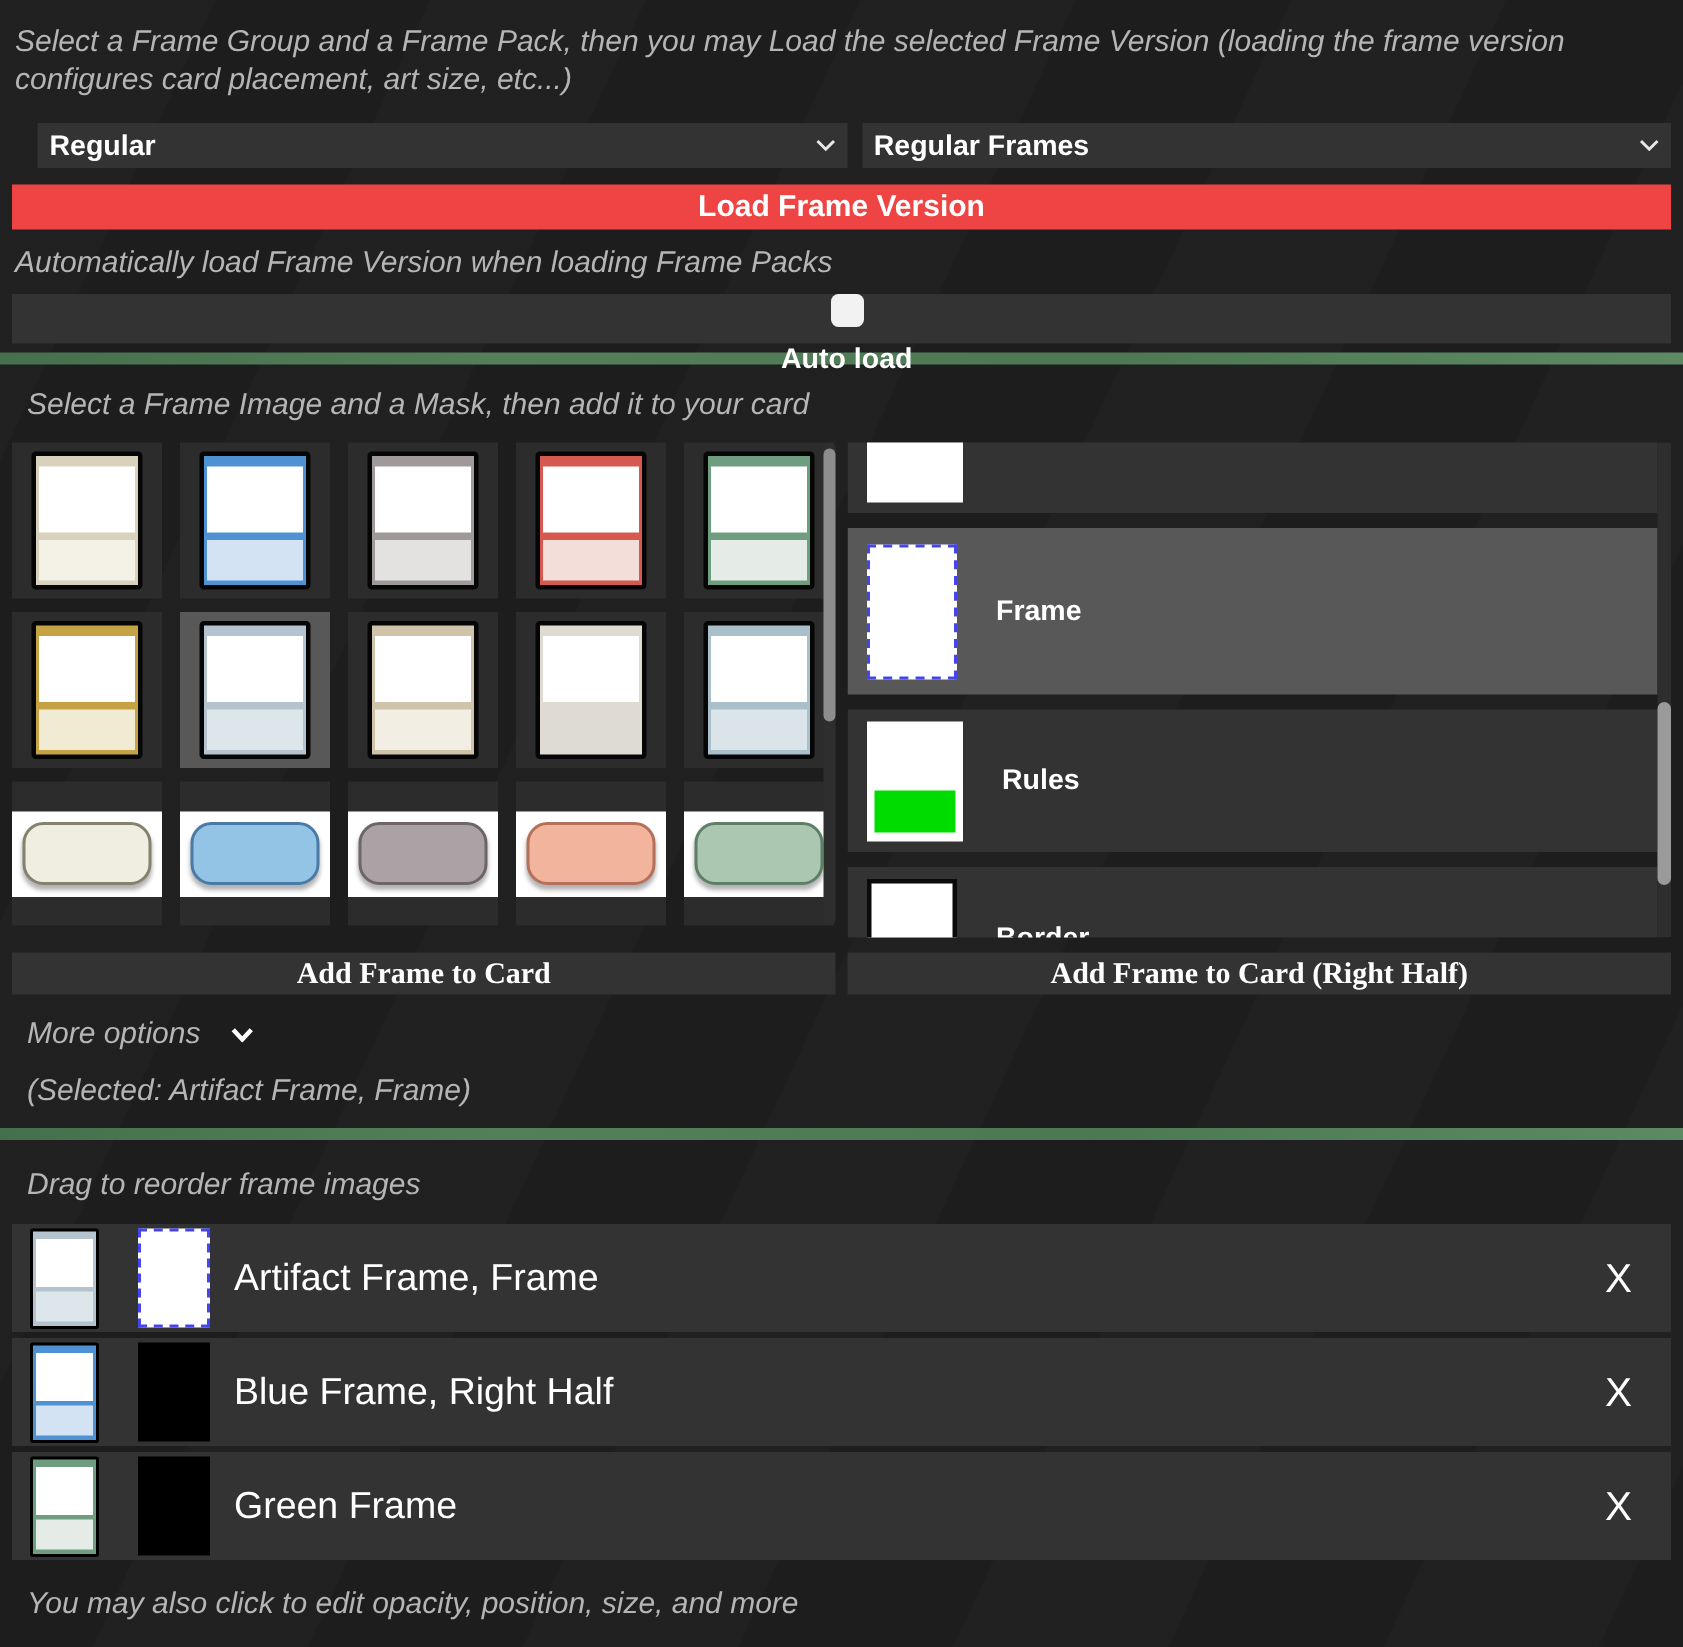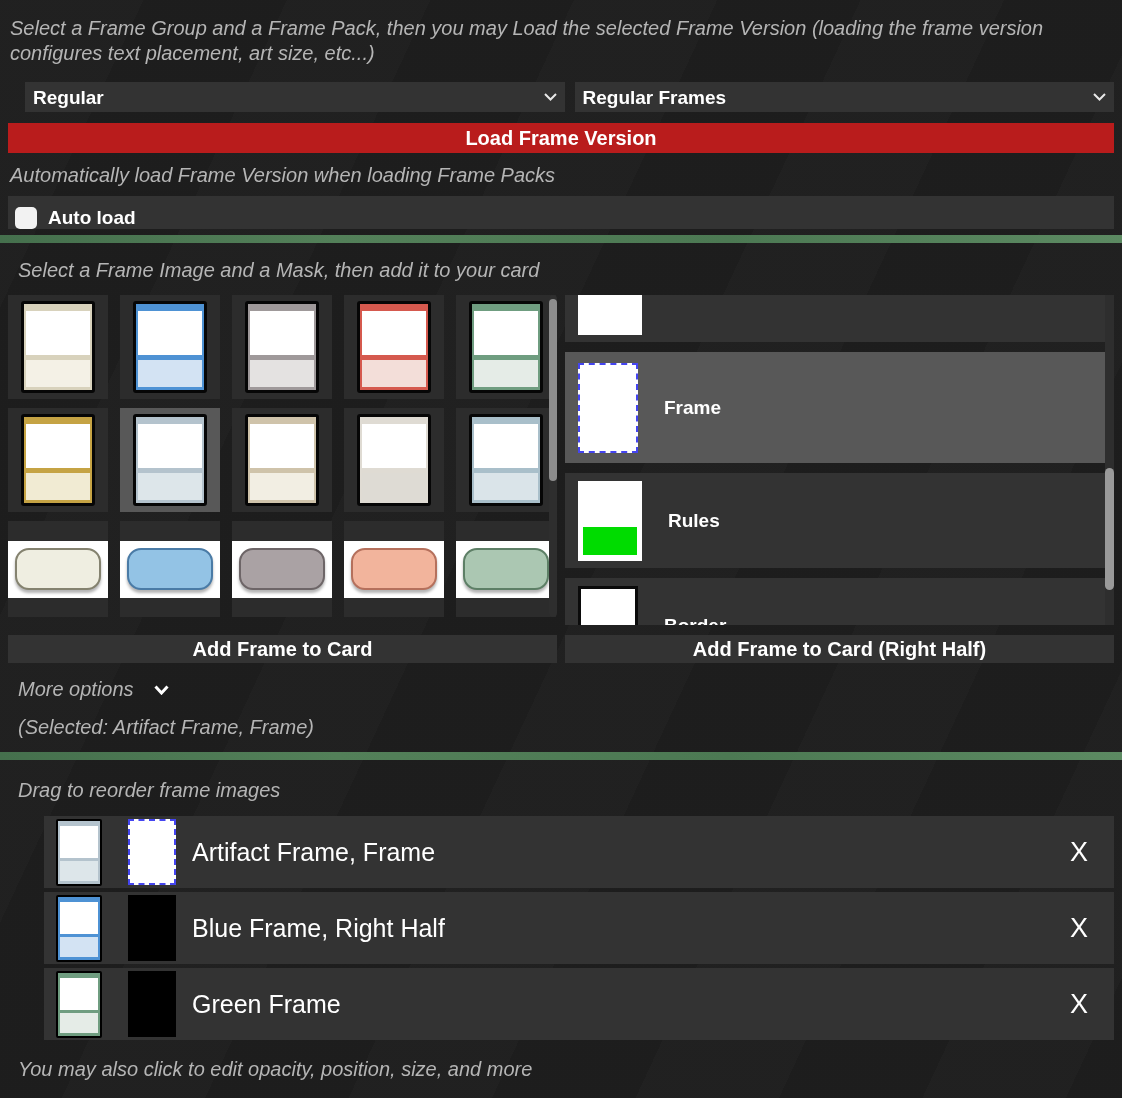--- a/index.html
+++ b/index.html
@@ -16,25 +16,25 @@
   .selects-row { display: flex; gap: 10px; margin: 16px 8px 0; padding-left: 17px; }
   .select-wrap { position: relative; flex: 1; }
   select {
     width: 100%; height: 30px; background: #333; border: 0; color: #fff;
     font-family: "Liberation Sans", sans-serif; font-size: 19px; font-weight: 700;
     padding: 0 26px 0 8px; appearance: none; -webkit-appearance: none; border-radius: 0;
   }
   .chev { position: absolute; right: 8px; top: 50%; transform: translateY(-50%); line-height: 0; }
   .wide-btn {
     display: block; width: calc(100% - 16px); margin: 11px 8px 0; height: 30px;
-    background: #b91c1c; border: 0; color: #fff;
+    background: #ef4444; border: 0; color: #fff;
     font-family: "Liberation Sans", sans-serif; font-size: 20px; font-weight: 600;
   }
   .s1-auto-hint { margin: 10px 8px 0 10px; }
-  .autoload { margin: 8px 8px 0; height: 33px; background: #333; display: flex; align-items: flex-end; padding-left: 7px; gap: 11px; cursor: pointer; }
+  .autoload { margin: 8px 8px 0; height: 33px; background: #333; display: flex; align-items: center; padding-left: 7px; gap: 11px; cursor: pointer; flex-direction: column; }
   .checkbox { width: 22px; height: 22px; background: #f2f2f2; border-radius: 5px; flex: none; }
   .cb-label { font-size: 19px; font-weight: 600; }
   .divider { height: 8px; margin-top: 6px; background: linear-gradient(90deg,#45704d,#538059 30%,#4c7953 65%,#5c8a62); }
   .divider.d2 { margin-top: 12px; }
   .s2-hint { margin: 15px 8px 0 18px; }
   .picker { display: flex; gap: 8px; margin: 12px 8px 0; height: 330px; }
   .grid-col { position: relative; width: 549px; }
   .frame-grid { display: grid; grid-template-columns: repeat(5,100px); grid-template-rows: 104px 104px 96px; gap: 9px 12px; }
   .cell { background: #2c2c2c; display: flex; align-items: center; justify-content: center; cursor: pointer; }
   .cell.sel { background: #585858; }
@@ -51,41 +51,41 @@
   .mask-item.partial-top { margin-top: -48px; }
   .mask-item.sel { background: #585858; height: 111px; }
   .mthumb { width: 64px; height: 80px; background: #fff; flex: none; position: relative; }
   .mthumb.blue-outline { height: 90px; width: 60px; border: 2px dashed #4545f0; }
   .mthumb.black-outline { border: 3px solid #0b0b0b; width: 60px; }
   .green-band { position: absolute; left: 5px; right: 5px; bottom: 6px; height: 28px; background: #00dc00; }
   .mlabel { margin-left: 26px; font-size: 19px; font-weight: 600; }
   .mscroll { position: absolute; top: 0; right: 0; width: 9px; height: 330px; background: #2e2e2e; }
   .msthumb { position: absolute; top: 173px; left: 0; width: 9px; height: 122px; background: #9a9a9a; border-radius: 5px; }
   .btn-row { display: flex; gap: 8px; margin: 10px 8px 0; }
-  .btn-row button { flex: 1; height: 28px; background: #333; border: 0; color: #fff; font-family: Liberation Sans, sans-serif; font-size: 20px; font-weight: 600; }
+  .btn-row button { flex: 1; height: 28px; background: #333; border: 0; color: #fff; font-family: Liberation Serif, serif; font-size: 20px; font-weight: 600; }
   .more-row { margin: 14px 8px 0 18px; display: flex; align-items: center; gap: 20px; cursor: pointer; width: fit-content; }
   .sel-caption { margin: 13px 8px 0 18px; }
   .s3-hint { margin: 18px 8px 0 18px; }
   .layer-rows { margin: 13px 8px 0; }
-  .layer-row { height: 72px; background: #333; margin-bottom: 4px; display: flex; align-items: center; cursor: grab; margin-left: 36px; }
+  .layer-row { height: 72px; background: #333; margin-bottom: 4px; display: flex; align-items: center; cursor: grab; }
   .lr-frame { margin-left: 12px; width: 46px; height: 67px; border: 2px solid #000; border-radius: 2px; background: var(--frame); padding: 2px; display: flex; flex-direction: column; flex: none; }
   .lf-art { margin-top: 3px; height: 32px; background: #fff; }
   .lf-box { margin-top: 3px; flex: 1; background: var(--box); margin-bottom: 1px; }
   .lr-mask { margin-left: 26px; width: 48px; height: 66px; flex: none; }
   .lr-mask.black { background: #000; }
   .lr-mask.blue-outline { background: #fff; border: 2px dashed #4545f0; }
   .lr-label { margin-left: 16px; font-size: 25px; flex: 1; }
   .lr-x { font-size: 27px; margin-right: 26px; cursor: pointer; }
   .footer-hint { margin: 17px 8px 0 18px; }
 </style>
 </head>
 <body>
 
 <section>
-  <p class="hint s1-intro">Select a Frame Group and a Frame Pack, then you may Load the selected Frame Version (loading the frame version configures text placement, art size, etc...)</p>
+  <p class="hint s1-intro">Select a Frame Group and a Frame Pack, then you may Load the selected Frame Version (loading the frame version configures card placement, art size, etc...)</p>
   <div class="selects-row">
     <div class="select-wrap">
       <select aria-label="Frame Group"><option>Regular</option></select>
       <span class="chev"><svg width="13" height="8" viewBox="0 0 13 8">
             <polyline points="1,1 6.5,6.5 12,1" fill="none" stroke="#e8e8e8" stroke-width="2"></polyline>
           </svg></span>
     </div>
     <div class="select-wrap">
       <select aria-label="Frame Pack"><option>Regular Frames</option></select>
       <span class="chev"><svg width="13" height="8" viewBox="0 0 13 8">

